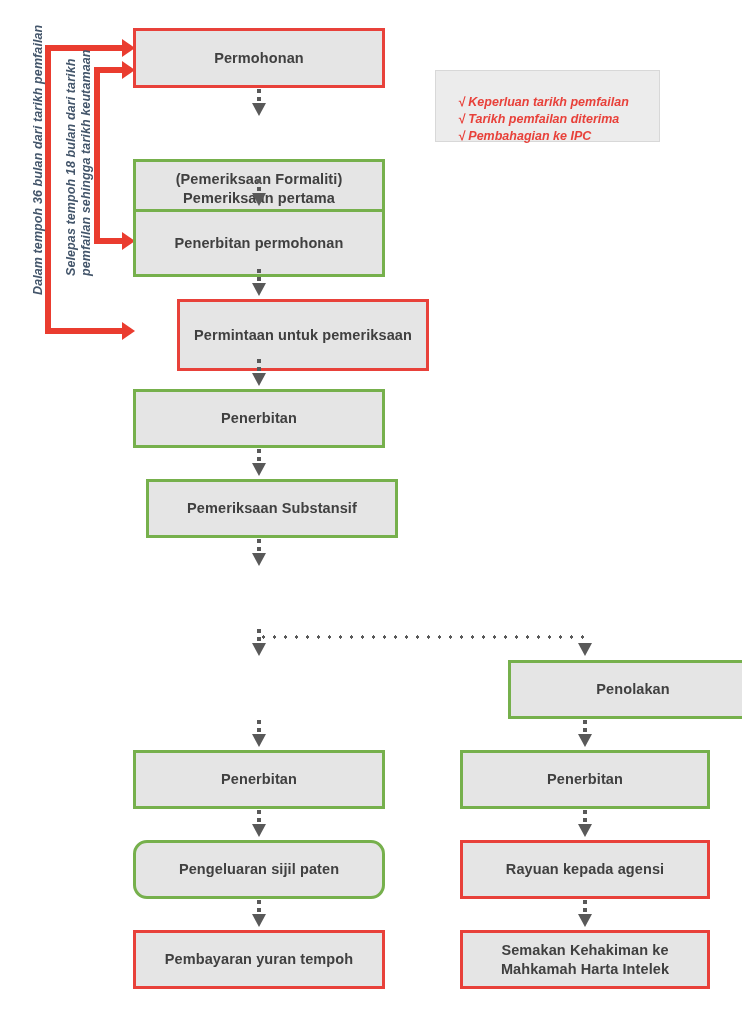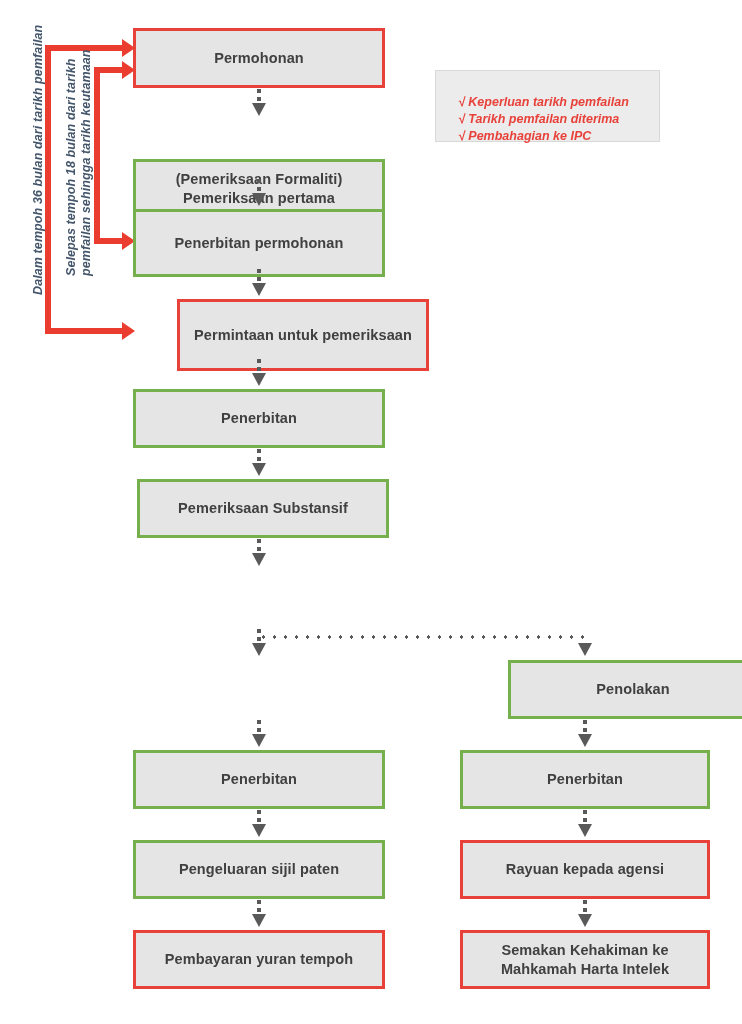--- a/index.html
+++ b/index.html
@@ -195,21 +195,21 @@
 
   <div class="node" style="left:133px; top:389px; width:252px; height:59px;">
     <span class="node-label">Penerbitan</span>
   </div>
   <div class="arrow" style="left:251px; top:449px;">
     <span class="dot d1"></span>
       <span class="dot d2"></span>
       <span class="head"></span>
   </div>
 
-  <div class="node" style="left:137px; top:479px; width:252px; height:59px;">
+  <div class="node" style="left:146px; top:479px; width:252px; height:59px;">
     <span class="node-label">Pemeriksaan  Substansif</span>
   </div>
   <div class="arrow" style="left:251px; top:539px;">
     <span class="dot d1"></span>
       <span class="dot d2"></span>
       <span class="head"></span>
   </div>
 
 
   <div class="hdots" style="left:258px; top:635px; width:327px;"></div>
@@ -228,21 +228,21 @@
 
   <div class="node" style="left:133px; top:750px; width:252px; height:59px;">
     <span class="node-label">Penerbitan</span>
   </div>
   <div class="arrow" style="left:251px; top:810px;">
     <span class="dot d1"></span>
       <span class="dot d2"></span>
       <span class="head"></span>
   </div>
 
-  <div class="node" style="left:133px; top:840px; width:252px; height:59px;">
+  <div class="node" style="left:133px; top:840px; width:252px; height:59px;border-radius:14px;">
     <span class="node-label">Pengeluaran sijil paten</span>
   </div>
   <div class="arrow" style="left:251px; top:900px;">
     <span class="dot d1"></span>
       <span class="dot d2"></span>
       <span class="head"></span>
   </div>
 
   <div class="node red" style="left:133px; top:930px; width:252px; height:59px;">
     <span class="node-label">Pembayaran yuran tempoh</span>

